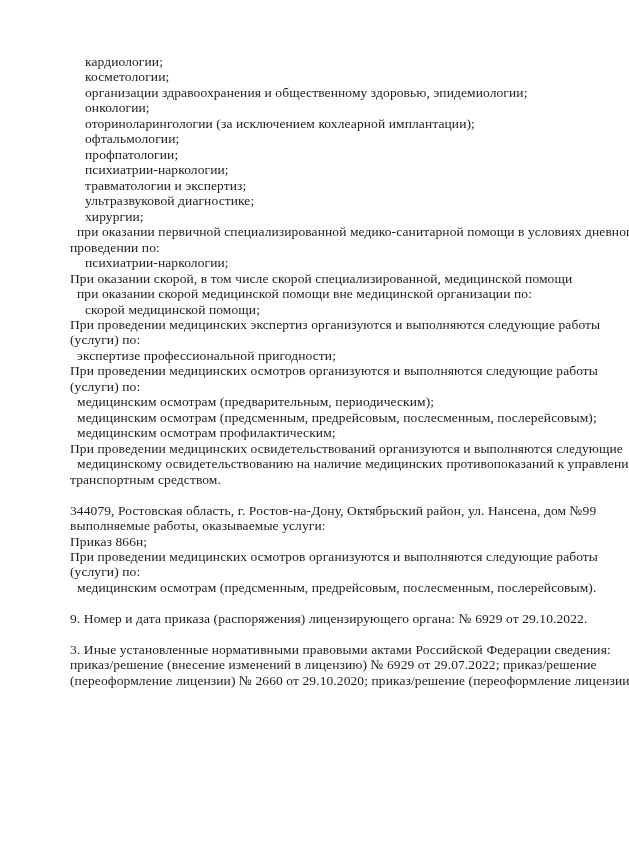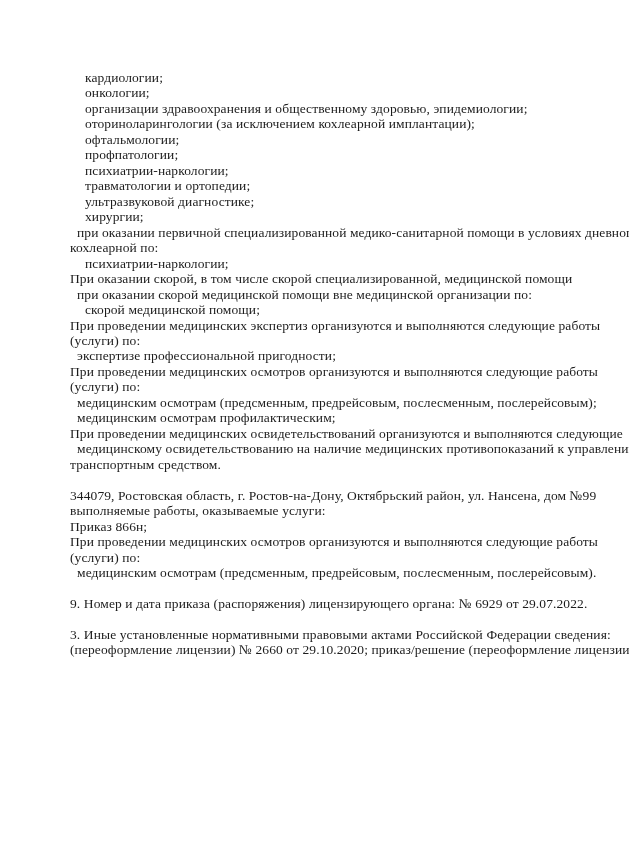--- a/index.html
+++ b/index.html
@@ -10,72 +10,75 @@
   .page {
     position: relative;
     width: 629px;
     height: 841px;
     background: #ffffff;
     overflow: hidden;
   }
   .content {
     position: absolute;
     left: 70px;
-    top: 70px;
+    top: 54px;
     width: 540px;
     font-family: "Liberation Serif", "DejaVu Serif", serif;
     font-size: 13.5px;
     line-height: 15.47px;
     color: #1c1c1c;
     letter-spacing: 0.1px;
   }
   .line {
     white-space: nowrap;
     min-height: 15.47px;
   }
   .ind-1 { padding-left: 7px; }
   .ind-2 { padding-left: 15px; }
 </style>
 </head>
 <body>
 
 <div class="page">
   <div class="content" id="doc-content">
       <div class="line ind-2">кардиологии;</div>
+      <div class="line ind-2">косметологии;</div>
+      <div class="line ind-2">организации здравоохранения и общественному здоровью, эпидемиологии;</div>
       <div class="line ind-2">онкологии;</div>
-      <div class="line ind-2">организации здравоохранения и общественному здоровью, эпидемиологии;</div>
       <div class="line ind-2">оториноларингологии (за исключением кохлеарной имплантации);</div>
       <div class="line ind-2">офтальмологии;</div>
       <div class="line ind-2">профпатологии;</div>
       <div class="line ind-2">психиатрии-наркологии;</div>
-      <div class="line ind-2">травматологии и ортопедии;</div>
+      <div class="line ind-2">травматологии и экспертиз;</div>
       <div class="line ind-2">ультразвуковой диагностике;</div>
       <div class="line ind-2">хирургии;</div>
       <div class="line ind-1">при оказании первичной специализированной медико-санитарной помощи в условиях дневного</div>
-      <div class="line">кохлеарной по:</div>
+      <div class="line">проведении по:</div>
       <div class="line ind-2">психиатрии-наркологии;</div>
       <div class="line">При оказании скорой, в том числе скорой специализированной, медицинской помощи</div>
       <div class="line ind-1">при оказании скорой медицинской помощи вне медицинской организации по:</div>
       <div class="line ind-2">скорой медицинской помощи;</div>
       <div class="line">При проведении медицинских экспертиз организуются и выполняются следующие работы</div>
       <div class="line">(услуги) по:</div>
       <div class="line ind-1">экспертизе профессиональной пригодности;</div>
       <div class="line">При проведении медицинских осмотров организуются и выполняются следующие работы</div>
       <div class="line">(услуги) по:</div>
+      <div class="line ind-1">медицинским осмотрам (предварительным, периодическим);</div>
       <div class="line ind-1">медицинским осмотрам (предсменным, предрейсовым, послесменным, послерейсовым);</div>
       <div class="line ind-1">медицинским осмотрам профилактическим;</div>
       <div class="line">При проведении медицинских освидетельствований организуются и выполняются следующие</div>
       <div class="line ind-1">медицинскому освидетельствованию на наличие медицинских противопоказаний к управлению</div>
       <div class="line">транспортным средством.</div>
       <div class="line"></div>
       <div class="line">344079, Ростовская область, г. Ростов-на-Дону, Октябрьский район, ул. Нансена, дом №99</div>
       <div class="line">выполняемые работы, оказываемые услуги:</div>
       <div class="line">Приказ 866н;</div>
       <div class="line">При проведении медицинских осмотров организуются и выполняются следующие работы</div>
       <div class="line">(услуги) по:</div>
       <div class="line ind-1">медицинским осмотрам (предсменным, предрейсовым, послесменным, послерейсовым).</div>
       <div class="line"></div>
-      <div class="line">9. Номер и дата приказа (распоряжения) лицензирующего органа: № 6929 от 29.07.2022.</div>
+      <div class="line">9. Номер и дата приказа (распоряжения) лицензирующего органа: № 6929 от 29.10.2022.</div>
       <div class="line"></div>
       <div class="line">3. Иные установленные нормативными правовыми актами Российской Федерации сведения:</div>
+      <div class="line">приказ/решение (внесение изменений в лицензию) № 6929 от 29.07.2022; приказ/решение</div>
       <div class="line">(переоформление лицензии) № 2660 от 29.10.2020; приказ/решение (переоформление лицензии)</div>
     </div>
 </div>
 
 </body></html>

